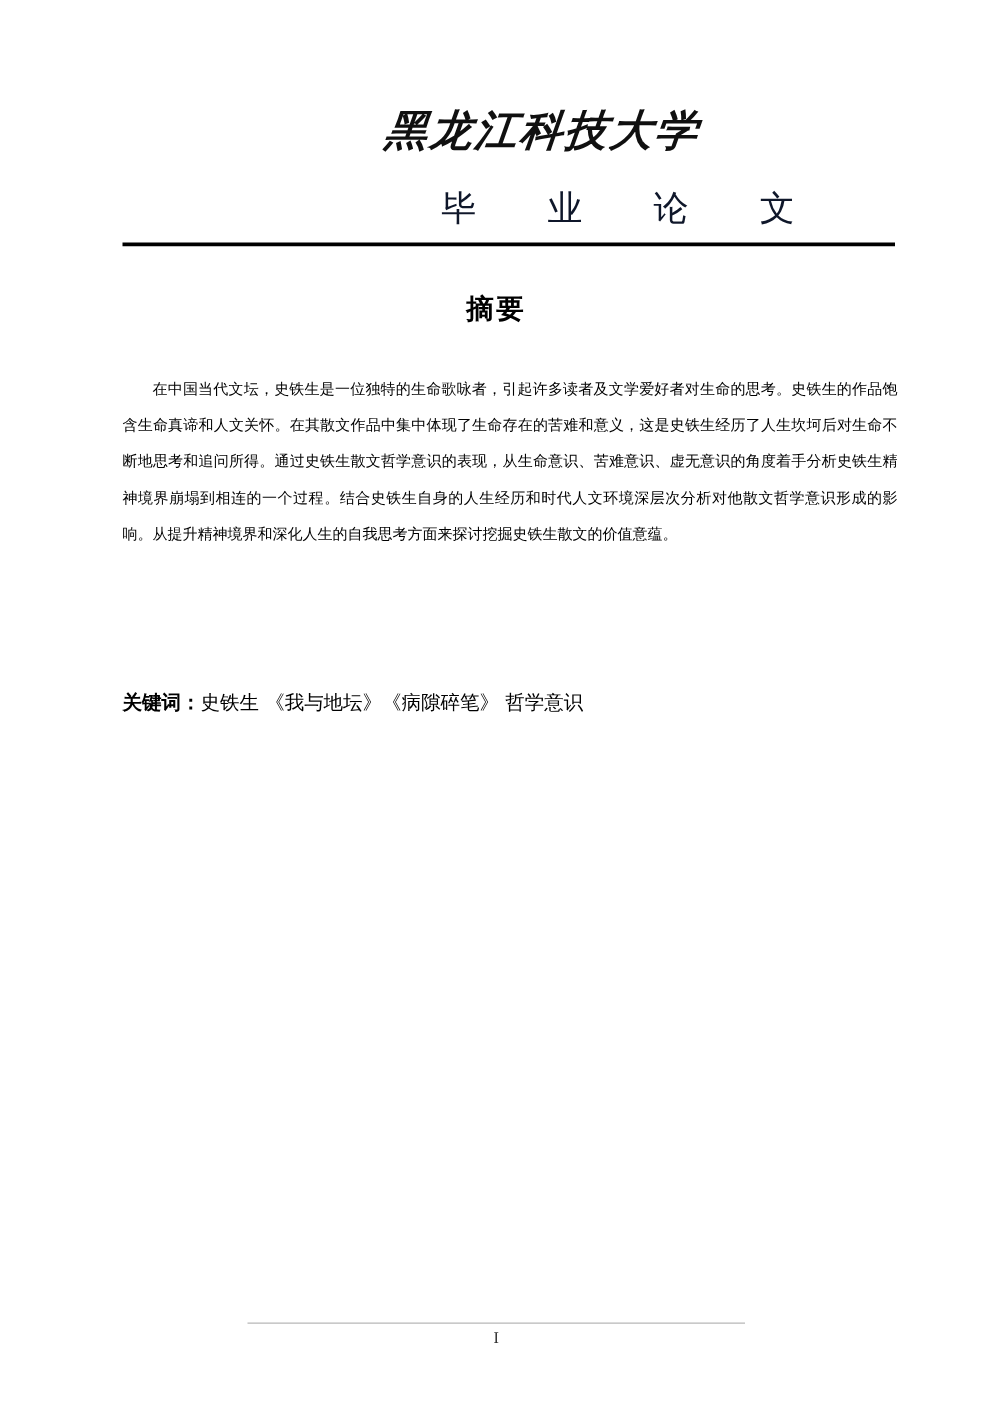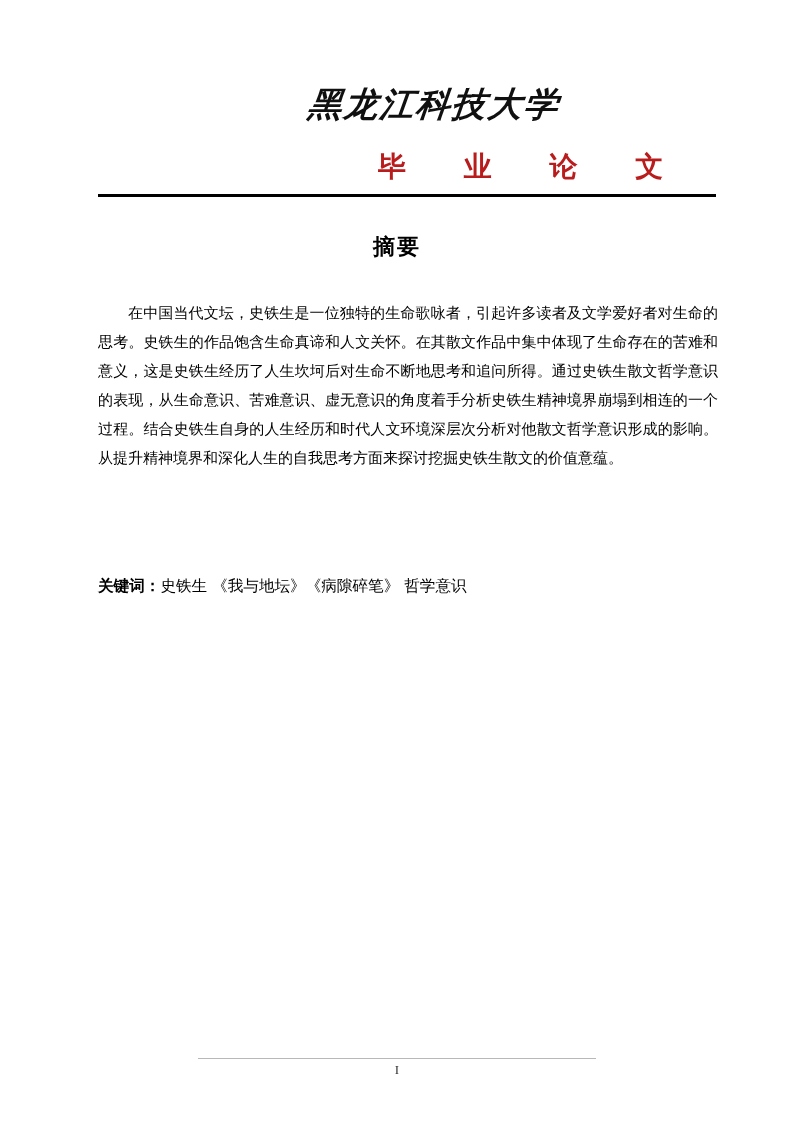--- a/index.html
+++ b/index.html
@@ -94,27 +94,27 @@
     font-size: 34px;
     font-weight: bold;
     font-style: italic;
     letter-spacing: 2px;
     color: #101010;
     transform: skewX(-6deg);
     white-space: nowrap;
   }
   .doc-kind {
     position: absolute;
-    left: 280px;
+    left: 255px;
     top: 78px;
     font-family: "DejaVu Serif", "Liberation Serif", serif;
     font-size: 28px;
-    font-weight: bold;
+    font-weight: normal;
     letter-spacing: 24px;
-    color: #b91c1c;
+    color: #0f172a;
     white-space: nowrap;
   }
   .rule {
     position: absolute;
     left: 98px;
     top: 194px;
     width: 618px;
     height: 0;
     border-top: 3px solid #000;
   }
@@ -130,38 +130,37 @@
     font-weight: bold;
     letter-spacing: 2px;
     color: #000;
   }
 
   .abstract-body {
     position: absolute;
     left: 98px;
     top: 298px;
     width: 620px;
-    font-size: 15px;
+    font-size: 12px;
     line-height: 29px;
     text-align: justify;
     text-justify: inter-ideograph;
     text-indent: 2em;
     color: #000;
-    font-family: Liberation Sans, sans-serif;
+    font-family: Liberation Mono, monospace;
   }
 
   .keywords {
     position: absolute;
     left: 98px;
     top: 548px;
     width: 620px;
     font-size: 15.6px;
     line-height: 29px;
     color: #000;
-    margin-top: 24px;
   }
   .keywords .kw-label {
     font-weight: bold;
   }
   .keywords .kw-value {
     font-weight: normal;
   }
 
   
   .footer-rule {

